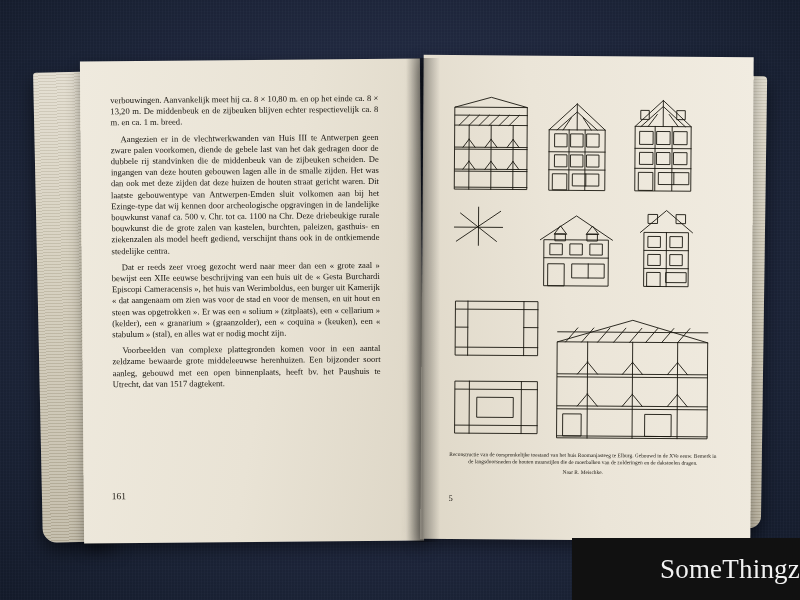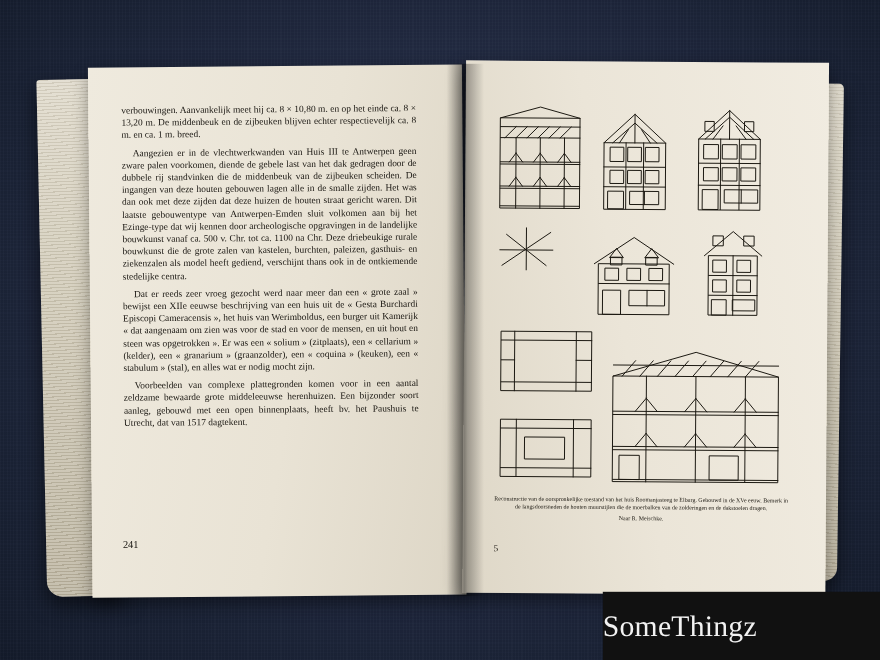--- a/index.html
+++ b/index.html
@@ -108,23 +108,23 @@
   #caption{
     position:absolute;left:26px;top:396px;width:272px;
     font-size:5.4px;line-height:6.6px;color:#1a1710;text-align:center;
     font-family:"Liberation Serif", serif;
   }
   #caption .src{display:block;margin-top:4px;}
 
   
   #watermark{
     position:absolute;right:0;bottom:0;
-    width:252px;height:62px;
+    width:228px;height:62px;
     background:#111111;
-    display:flex;align-items:center;justify-content:flex-start;
+    display:flex;align-items:center;justify-content:flex-end;
   }
   #watermark span{
     color:#f2f2f2;font-size:27px;letter-spacing:.2px;
     font-family:"Liberation Serif", serif;
   }
   #watermark span b{font-weight:400;}
 </style>
 </head>
 <body>
 
@@ -135,21 +135,21 @@
   <div class="page-block" id="stack-left"></div>
   <div class="page-block" id="stack-right"></div>
 
   <div id="page-left">
     <div class="textcol">
       <p class="first">verbouwingen. Aanvankelijk meet hij ca. 8 × 10,80 m. en op het einde ca. 8 × 13,20 m. De middenbeuk en de zijbeuken blijven echter respectievelijk ca. 8 m. en ca. 1 m. breed.</p>
       <p>Aangezien er in de vlechtwerkwanden van Huis III te Antwerpen geen zware palen voorkomen, diende de gebele last van het dak gedragen door de dubbele rij standvinken die de middenbeuk van de zijbeuken scheiden. De ingangen van deze houten gebouwen lagen alle in de smalle zijden. Het was dan ook met deze zijden dat deze huizen de houten straat gericht waren. Dit laatste gebouwentype van Antwerpen-Emden sluit volkomen aan bij het Ezinge-type dat wij kennen door archeologische opgravingen in de landelijke bouwkunst vanaf ca. 500 v. Chr. tot ca. 1100 na Chr. Deze driebeukige rurale bouwkunst die de grote zalen van kastelen, burchten, paleizen, gasthuis- en ziekenzalen als model heeft gediend, verschijnt thans ook in de ontkiemende stedelijke centra.</p>
       <p>Dat er reeds zeer vroeg gezocht werd naar meer dan een « grote zaal » bewijst een XIIe eeuwse beschrijving van een huis uit de « Gesta Burchardi Episcopi Cameracensis », het huis van Werimboldus, een burger uit Kamerijk « dat aangenaam om zien was voor de stad en voor de mensen, en uit hout en steen was opgetrokken ». Er was een « solium » (zitplaats), een « cellarium » (kelder), een « granarium » (graanzolder), een « coquina » (keuken), een « stabulum » (stal), en alles wat er nodig mocht zijn.</p>
       <p>Voorbeelden van complexe plattegronden komen voor in een aantal zeldzame bewaarde grote middeleeuwse herenhuizen. Een bijzonder soort aanleg, gebouwd met een open binnenplaats, heeft bv. het Paushuis te Utrecht, dat van 1517 dagtekent.</p>
     </div>
-    <div id="folio-left">241</div>
+    <div id="folio-left">161</div>
   </div>
 
   <div id="page-right">
 
     <div id="plate">
       <svg viewBox="0 0 272 355" xmlns="http://www.w3.org/2000/svg">
         <g stroke="#1a1710" fill="none" stroke-width="0.9" stroke-linecap="square">
 
           <g>
             <rect x="6" y="16" width="72" height="82"></rect>

